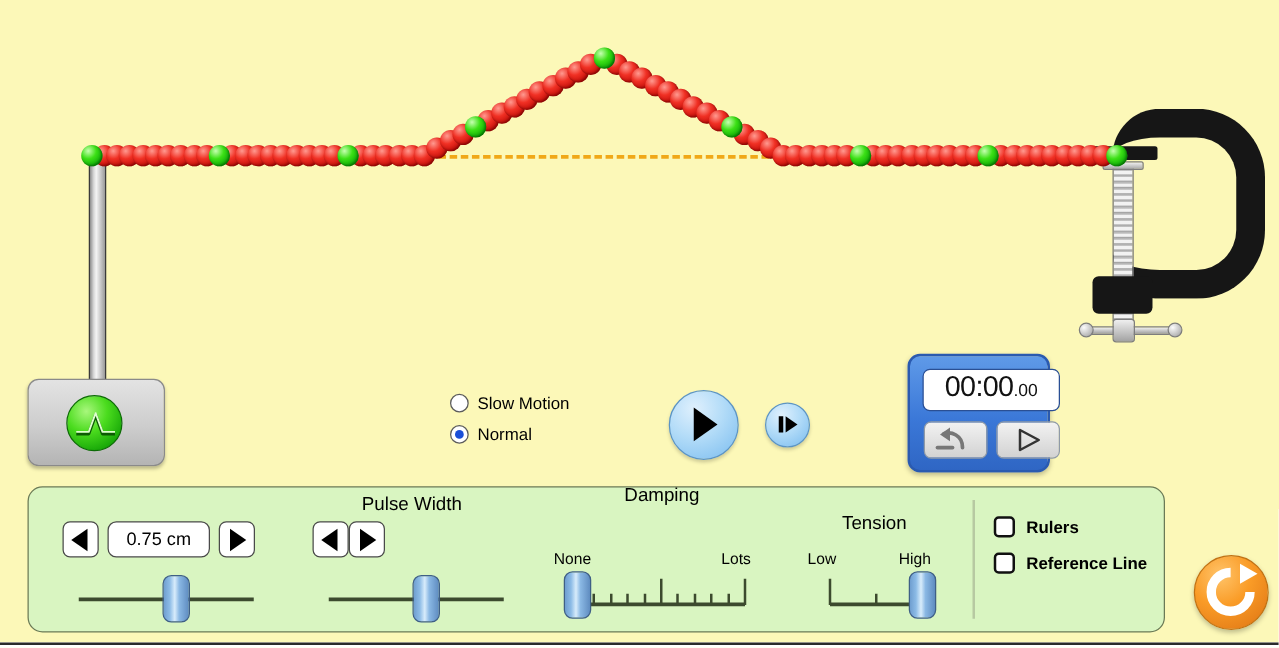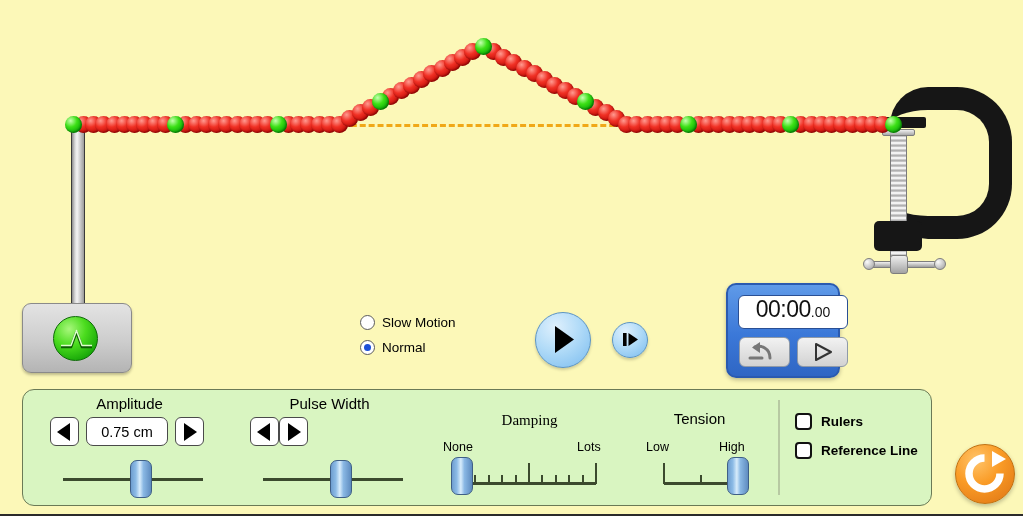--- a/index.html
+++ b/index.html
@@ -481,23 +481,22 @@
     </div>
     <div class="timer-btn" id="timer-play">
       <svg width="49" height="28" viewBox="0 0 49 28">
         <path d="M18 6 L33 14 L18 22 Z" fill="none" stroke="#333" stroke-width="2" stroke-linejoin="round"></path>
       </svg>
     </div>
   </div>
 
   <div id="control-panel"></div>
 
-  <div class="panel-title" style="left:52px; top:395px; width:155px;">Amplitude</div>
   <div class="panel-title" style="left:252px; top:395px; width:155px;">Pulse Width</div>
-  <div class="panel-title" style="left:452px; top:412px; width:155px;font-family:Liberation Serif, serif;">Damping</div>
+  <div class="panel-title" style="left:452px; top:388px; width:155px;">Damping</div>
   <div class="panel-title" style="left:622px; top:410px; width:155px;">Tension</div>
 
   <div class="spinner-group" style="left:50px;">
     <div class="arrow-btn">
       <span class="tri left"></span>
     </div>
     <div class="value-box">0.75 cm</div>
     <div class="arrow-btn">
       <span class="tri right"></span>
     </div>

